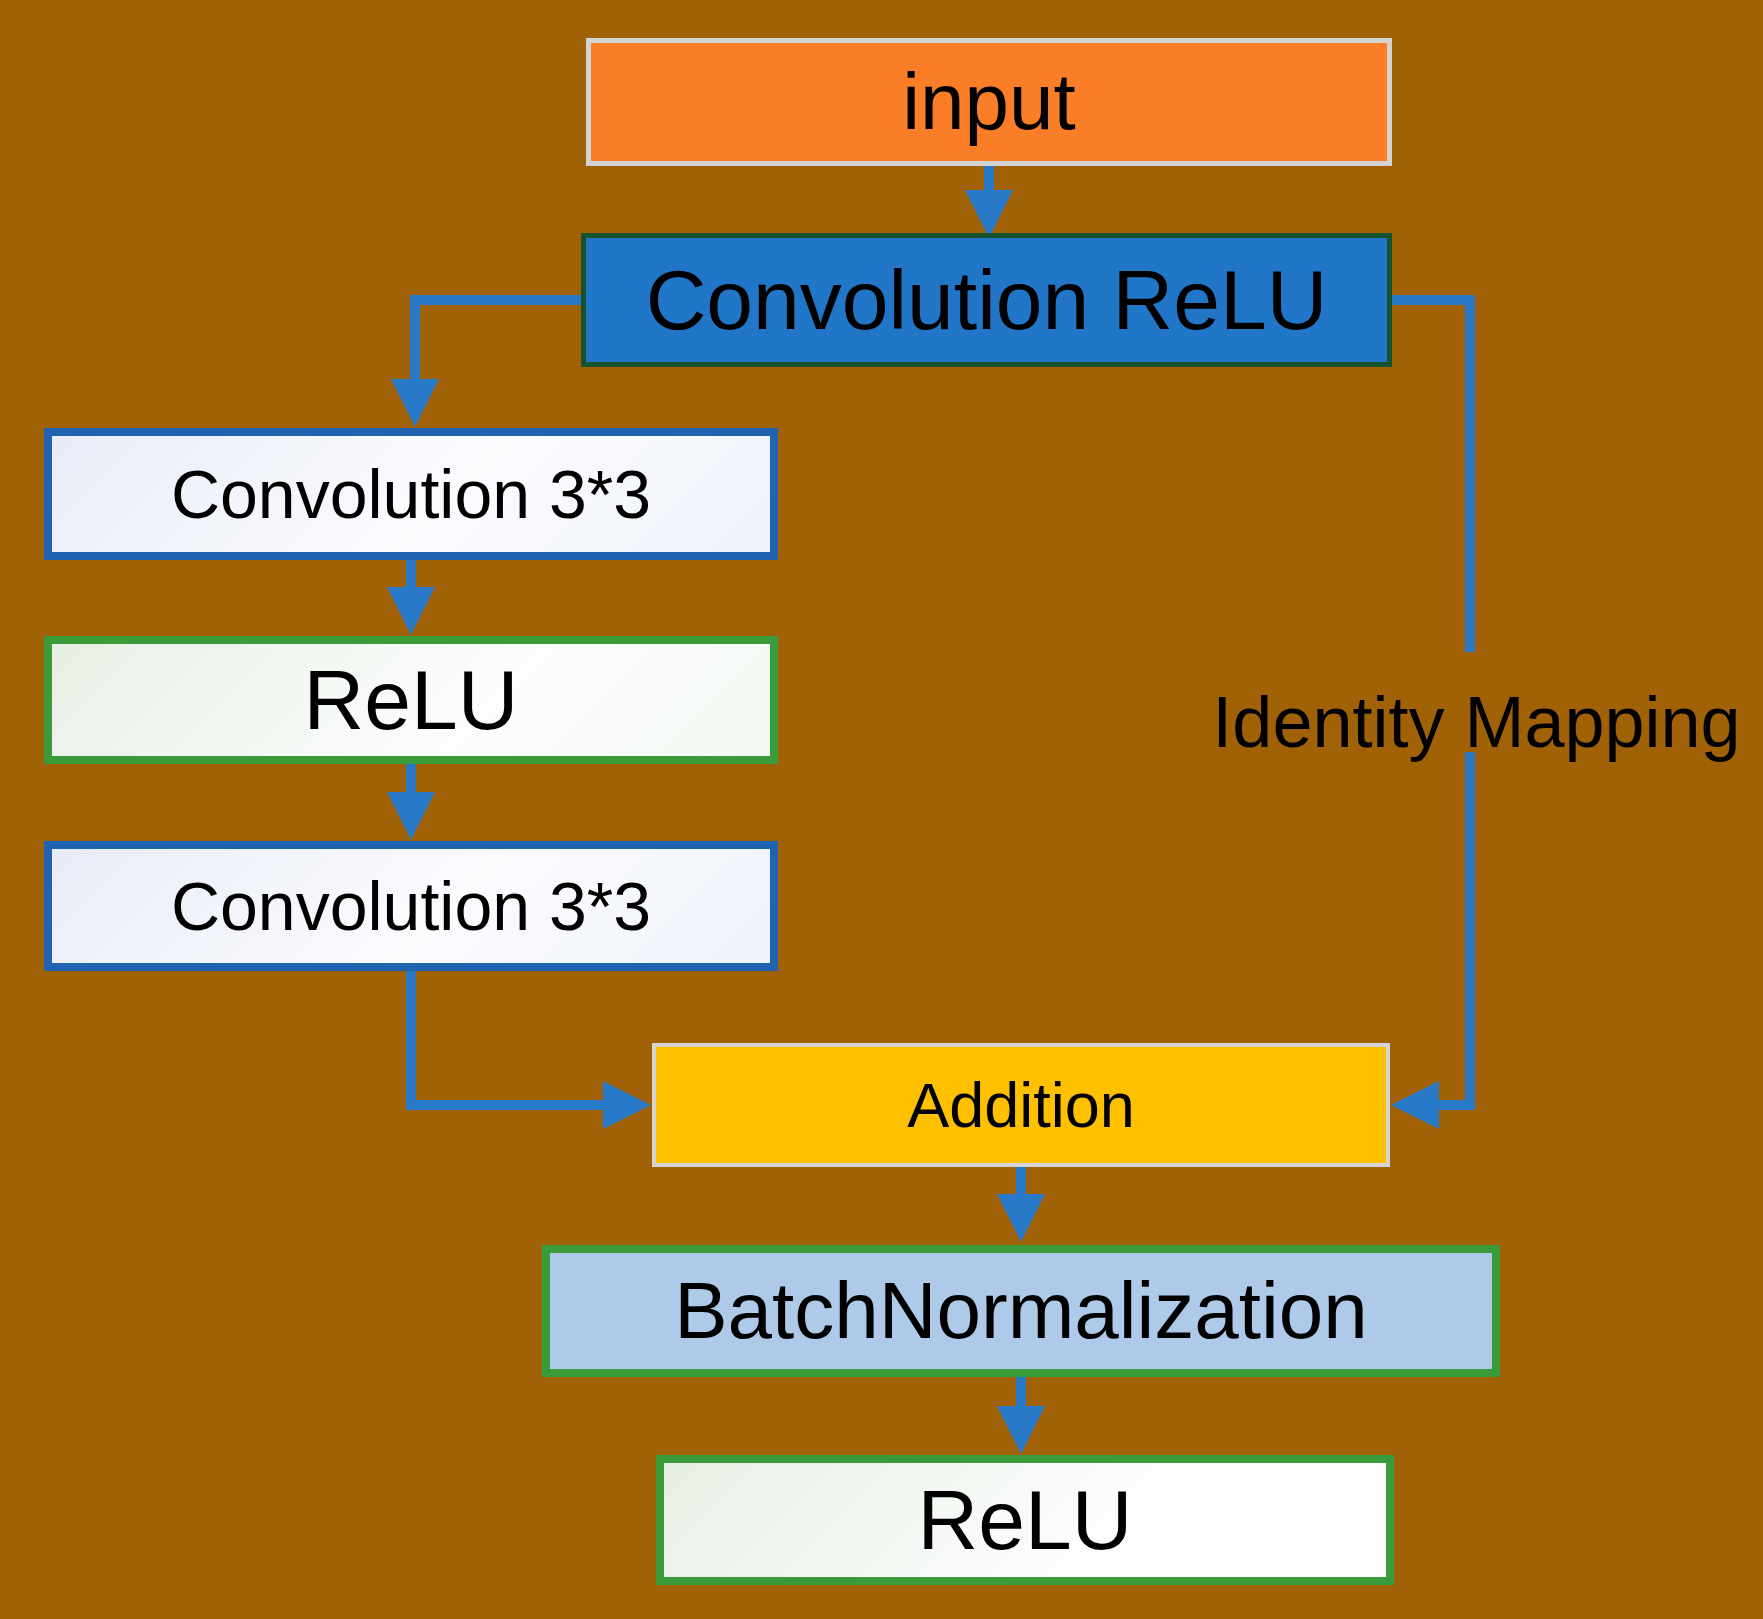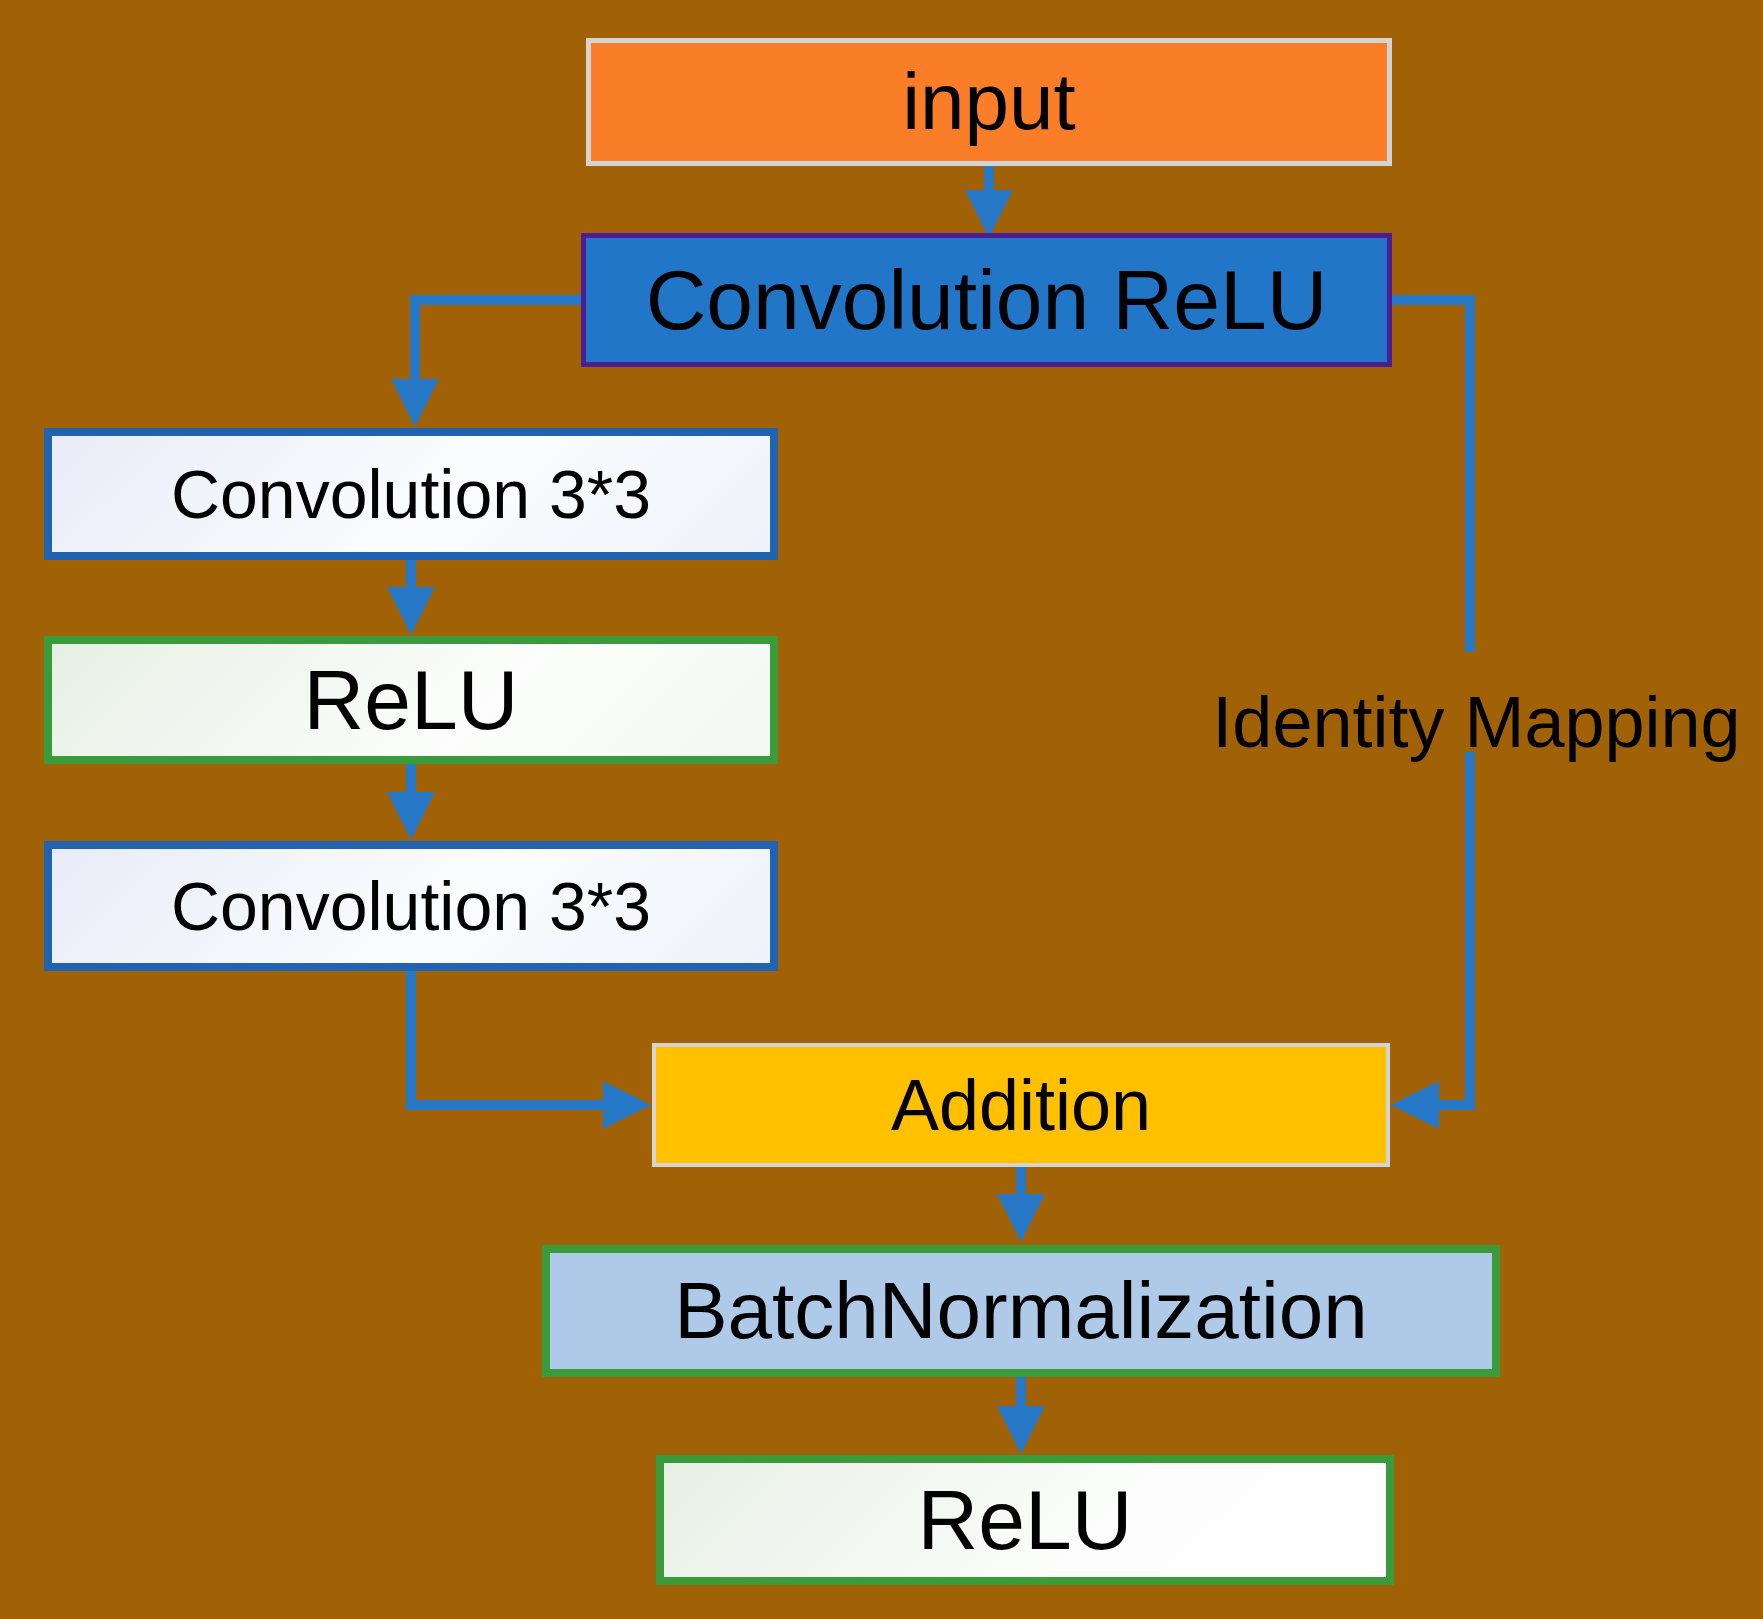--- a/index.html
+++ b/index.html
@@ -34,28 +34,28 @@
   
   .n-input {
     left: 586px; top: 38px; width: 806px; height: 128px;
     background: #F97E27;
     border: 5px solid #D4D4D4;
     font-size: 80px;
   }
   .n-convrelu {
     left: 581px; top: 233px; width: 811px; height: 134px;
     background: #2176C8;
-    border: 5px solid #4c1d95;
+    border: 5px solid #14532d;
     font-size: 84px;
   }
   .n-addition {
     left: 652px; top: 1043px; width: 738px; height: 124px;
     background: #FFC000;
     border: 4px solid #D4D4D4;
-    font-size: 72px;
+    font-size: 63px;
   }
   
   .n-conv1 {
     left: 44px; top: 428px; width: 734px; height: 132px;
     background: linear-gradient(135deg, #E8ECF7 0%, #FBFCFE 55%, #EEF2FA 100%);
     border: 8px solid #2063B0;
     font-size: 68px;
   }
   .n-relu1 {
     left: 44px; top: 636px; width: 734px; height: 128px;

